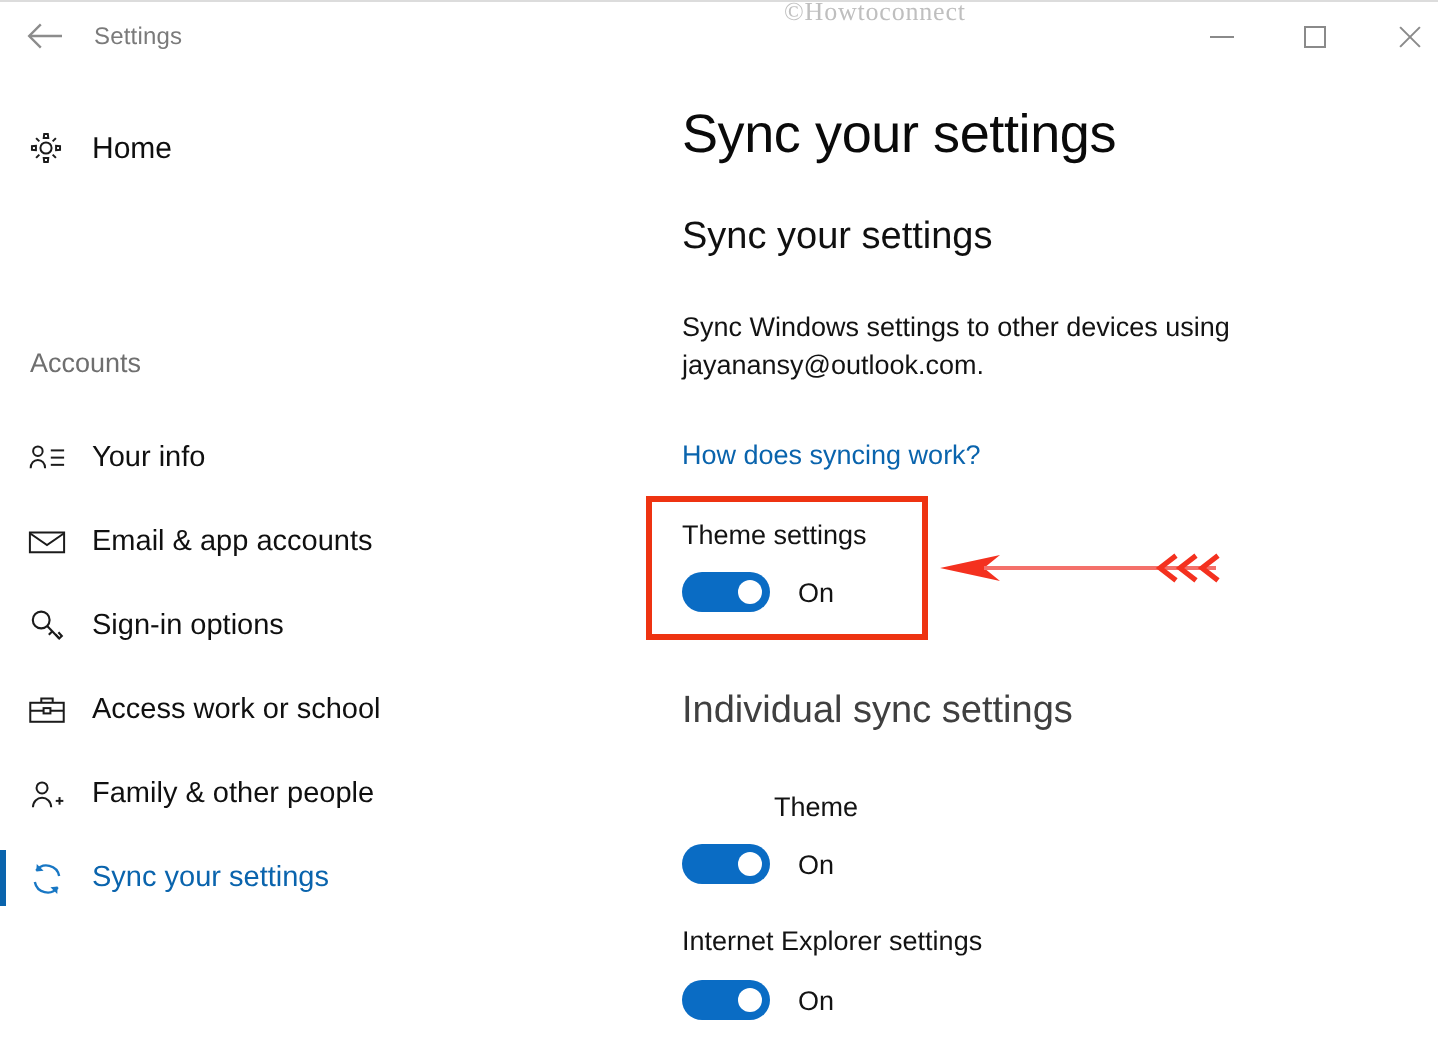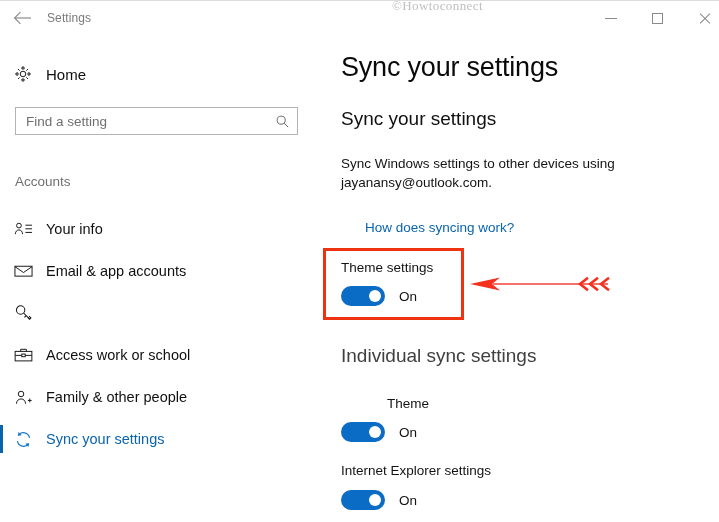--- a/index.html
+++ b/index.html
@@ -182,21 +182,20 @@
     line-height: 19px;
     color: #131313;
   }
   #sync-link {
     position: absolute;
     left: 11px; top: 186px;
     font-size: 13.5px;
     color: #0a64ad;
     text-decoration: none;
     cursor: pointer;
-    margin-left: 24px;
   }
 
   
   #sync-highlight {
     position: absolute;
     left: -7px; top: 214px;
     width: 141px; height: 72px;
     border: 3px solid #ee3311;
     box-sizing: border-box;
   }
@@ -314,29 +313,20 @@
           <path d="M4.5 4.5 L6.3 6.3"></path>
             <path d="M13.7 13.7 L15.5 15.5"></path>
           <path d="M15.5 4.5 L13.7 6.3"></path>
             <path d="M6.3 13.7 L4.5 15.5"></path>
         </g>
       </svg>
     </span>
     <span id="home-label">Home</span>
   </div>
 
-  <div id="search-box">
-    <input id="search-input" type="text" placeholder="Find a setting" style="">
-    <span id="search-icon-wrap">
-      <svg width="15" height="15" viewBox="0 0 16 16">
-        <circle cx="6.6" cy="6.6" r="4.3" fill="none" stroke="#5f5f5f" stroke-width="1"></circle>
-        <path d="M9.8 9.8 L14 14" stroke="#5f5f5f" stroke-width="1" fill="none"></path>
-      </svg>
-    </span>
-  </div>
 
   <div id="sidebar-group-title">Accounts</div>
 
   <div id="nav-list">
 
     <div class="nav-item">
       <span class="ico">
         <svg width="19" height="16" viewBox="0 0 20 16">
           <g fill="none" stroke="#1b1b1b" stroke-width="1.05">
             <circle cx="5.2" cy="4.4" r="2.5"></circle>
@@ -364,20 +354,21 @@
       <span class="ico">
         <svg width="18" height="18" viewBox="0 0 18 18">
           <g fill="none" stroke="#1b1b1b" stroke-width="1.05">
             <circle cx="6.6" cy="6" r="4.2"></circle>
             <path d="M9.6 9 L15.6 15.2"></path>
             <path d="M12.2 11.6 L10.4 13.4"></path>
             <path d="M13.8 13.2 L15.6 15.2 L16.9 14 L15.2 12.1"></path>
           </g>
         </svg>
       </span>
+      <span class="nav-label">Sign-in options</span>
     </div>
 
     <div class="nav-item">
       <span class="ico">
         <svg width="19" height="16" viewBox="0 0 20 16">
           <g fill="none" stroke="#1b1b1b" stroke-width="1.05">
             <rect x="1.2" y="4.2" width="17.6" height="10"></rect>
             <path d="M7 4.2 V2 h6 v2.2"></path>
             <path d="M1.2 8.4 H18.8"></path>
             <rect x="8.2" y="7" width="3.6" height="2.8" fill="#ffffff"></rect>

